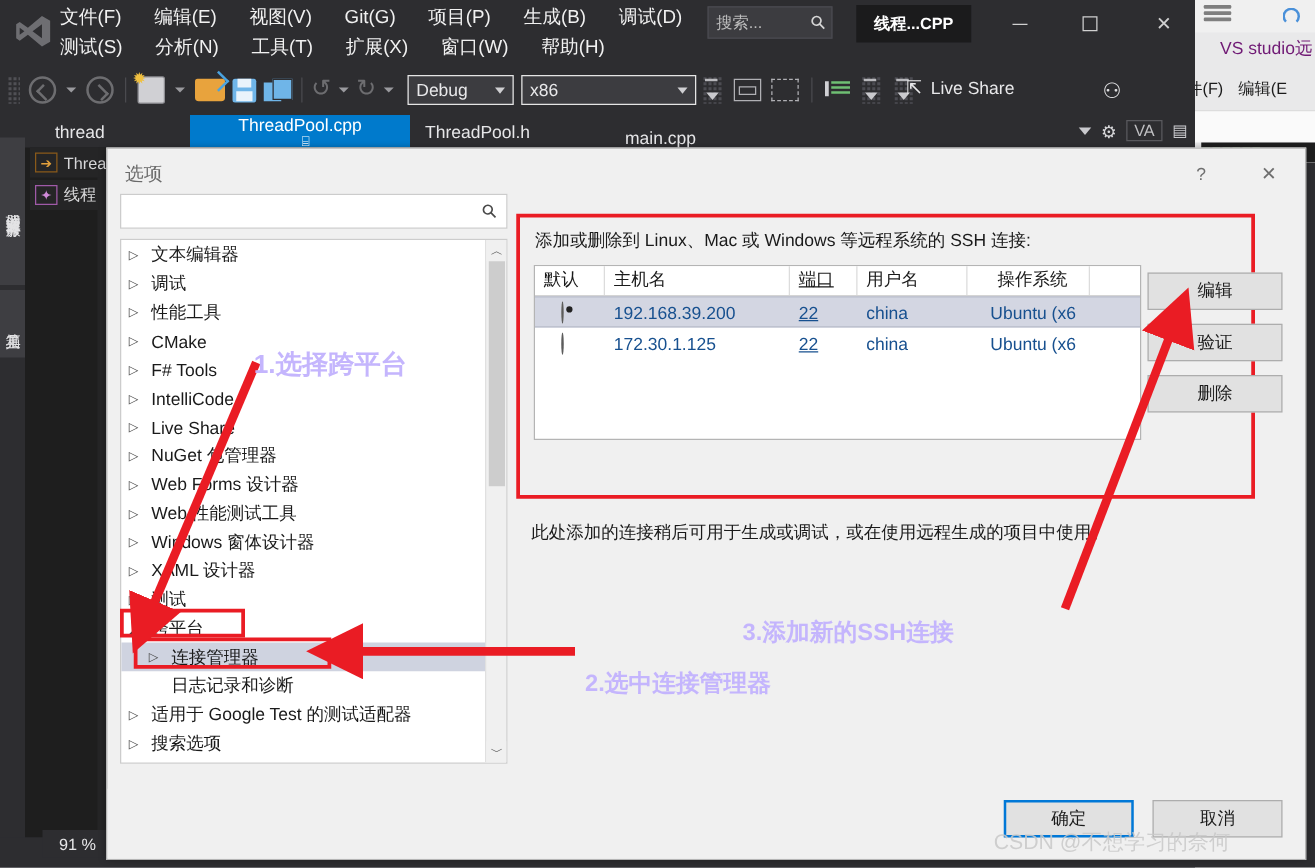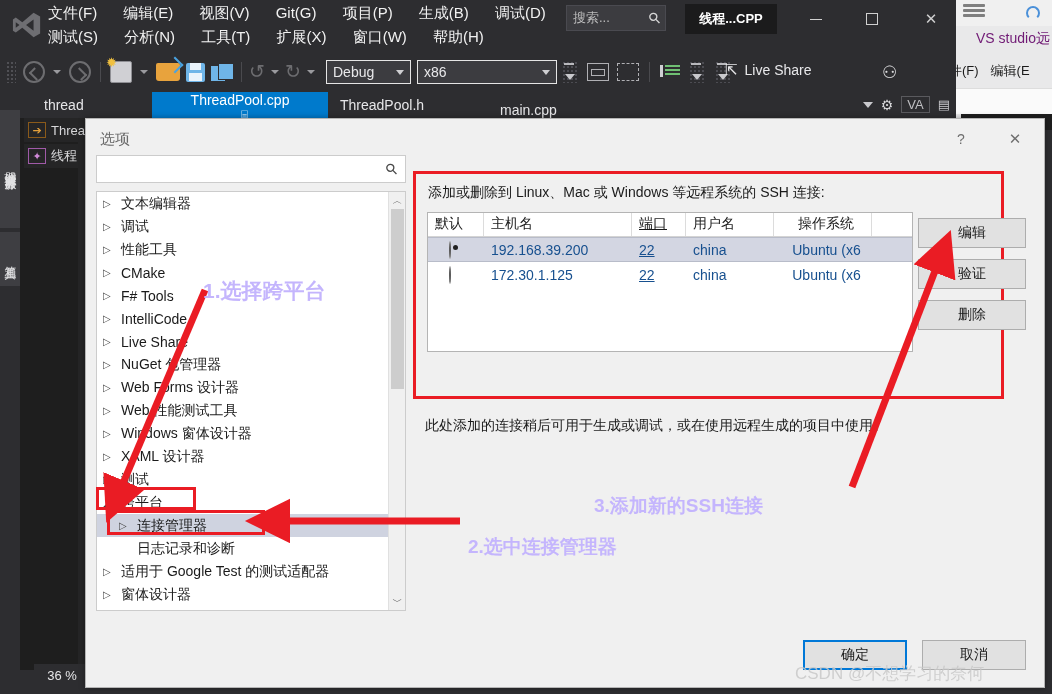--- a/index.html
+++ b/index.html
@@ -402,21 +402,21 @@
   </div>
   <div id="editor-bar2">
     <span class="eb-ico eb-ico2">✦</span>
     <span>线程</span>
   </div>
 
   <div class="vert-tab" id="vt-server">服务器资源管理器</div>
   <div class="vert-tab" id="vt-toolbox">工具箱</div>
 
   <div id="status-bar"></div>
-  <div id="status-zoom">36 %</div>
+  <div id="status-zoom">91 %</div>
 </div>
 
 <div id="options-dialog">
   <div id="dlg-title">选项</div>
   <div id="dlg-help">?</div>
   <div id="dlg-close">✕</div>
 
   <div id="dlg-search">
     <span class="search-glyph2">⚲</span>
   </div>
@@ -486,21 +486,21 @@
         <div class="tree-item indent1">
           <span class="tw"></span>
           <span>日志记录和诊断</span>
         </div>
         <div class="tree-item">
           <span class="tw">▷</span>
           <span>适用于 Google Test 的测试适配器</span>
         </div>
         <div class="tree-item">
           <span class="tw">▷</span>
-          <span>窗体设计器</span>
+          <span>搜索选项</span>
         </div>
         <div class="tree-item">
           <span>图形分析</span>
         </div>
       </div>
     <div id="tree-scroll">
       <div class="ts-arrow">︿</div>
       <div id="ts-thumb"></div>
       <div class="ts-arrow bottom">﹀</div>
     </div>

